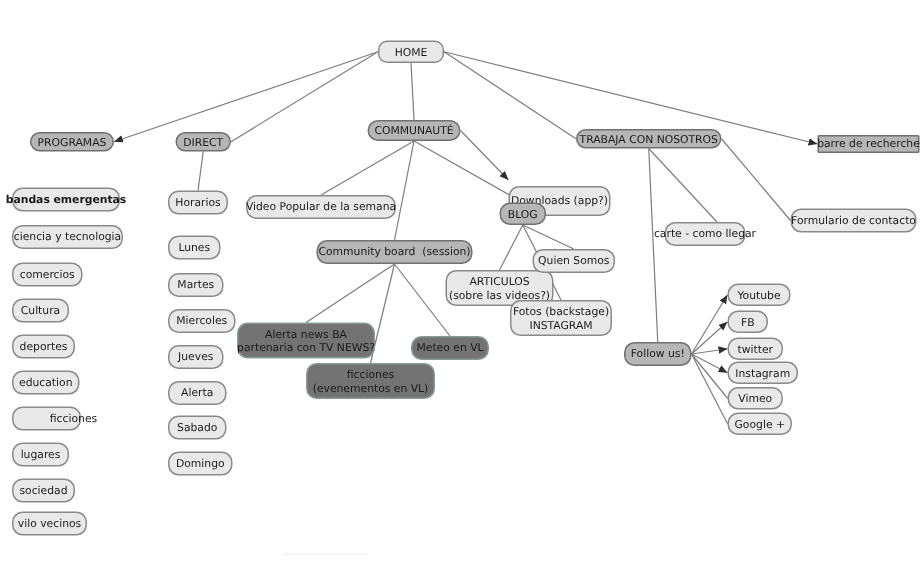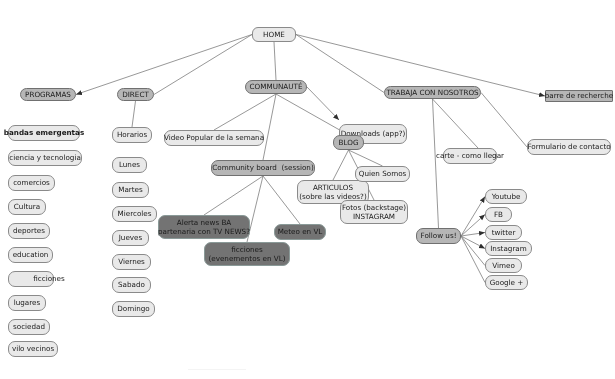--- a/index.html
+++ b/index.html
@@ -117,21 +117,21 @@
       <div class="node" style="left: 8px; top: 247px; width: 45px; height: 16px;">education</div>
       <div class="node" style="left: 8px; top: 271px; width: 41px; height: 16px; padding-left: 40px;">ficciones</div>
       <div class="node" style="left: 8px; top: 295px; width: 38px; height: 16px;">lugares</div>
       <div class="node" style="left: 8px; top: 319px; width: 42px; height: 16px;">sociedad</div>
       <div class="node" style="left: 8px; top: 341px; width: 50px; height: 16px;">vilo vecinos</div>
       <div class="node" style="left: 112px; top: 127px; width: 40px; height: 16px;">Horarios</div>
       <div class="node" style="left: 112px; top: 157px; width: 35px; height: 16px;">Lunes</div>
       <div class="node" style="left: 112px; top: 182px; width: 37px; height: 16px;">Martes</div>
       <div class="node" style="left: 112px; top: 206px; width: 45px; height: 16px;">Miercoles</div>
       <div class="node" style="left: 112px; top: 230px; width: 37px; height: 16px;">Jueves</div>
-      <div class="node" style="left: 112px; top: 254px; width: 39px; height: 16px;">Viernes</div>
+      <div class="node" style="left: 112px; top: 254px; width: 39px; height: 16px;">Alerta</div>
       <div class="node" style="left: 112px; top: 277px; width: 39px; height: 16px;">Sabado</div>
       <div class="node" style="left: 112px; top: 301px; width: 43px; height: 16px;">Domingo</div>
       <div class="node" style="left: 164px; top: 130px; width: 100px; height: 16px;">Video Popular de la semana</div>
       <div class="node dark" style="left: 211px; top: 160px; width: 104px; height: 16px;">Community board  (session)</div>
       <div class="node" style="left: 339px; top: 124px; width: 68px; height: 20px;">Downloads (app?)</div>
       <div class="node dark" style="left: 333px; top: 135px; width: 31px; height: 15px; text-align: right;">BLOG</div>
       <div class="node tint" style="left: 158px; top: 215px; width: 92px; height: 24px;">Alerta news BA
 partenaria con TV NEWS?</div>
       <div class="node tint" style="left: 204px; top: 242px; width: 86px; height: 24px;">ficciones
 (evenementos en VL)</div>

